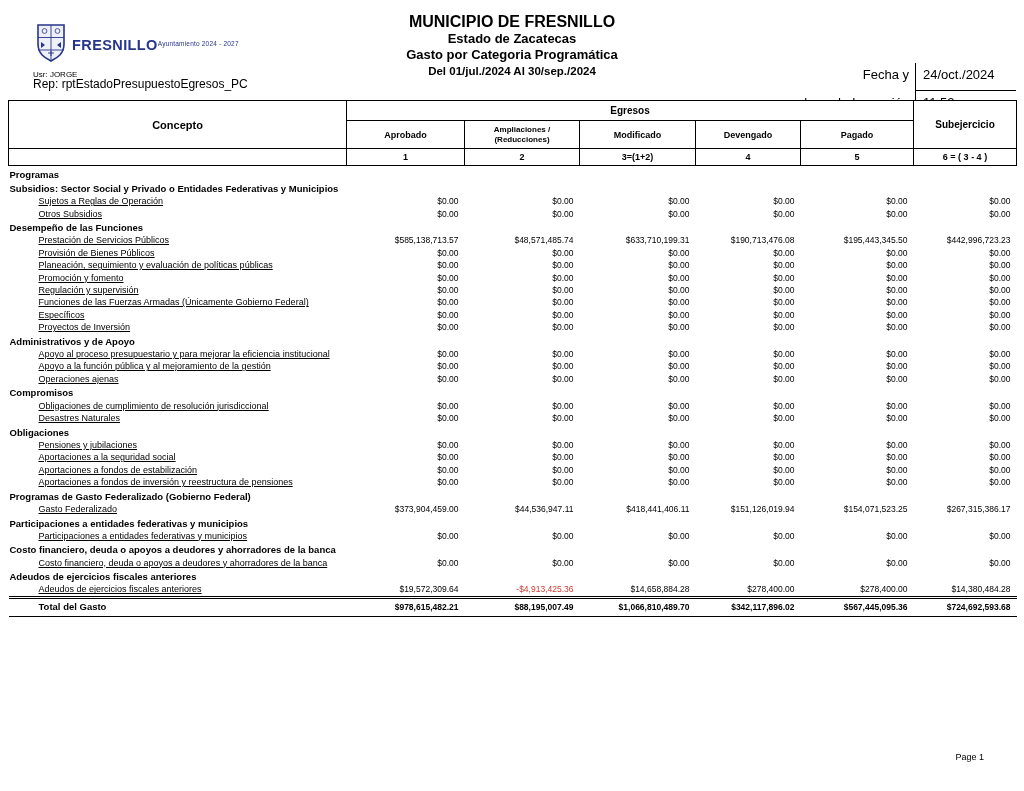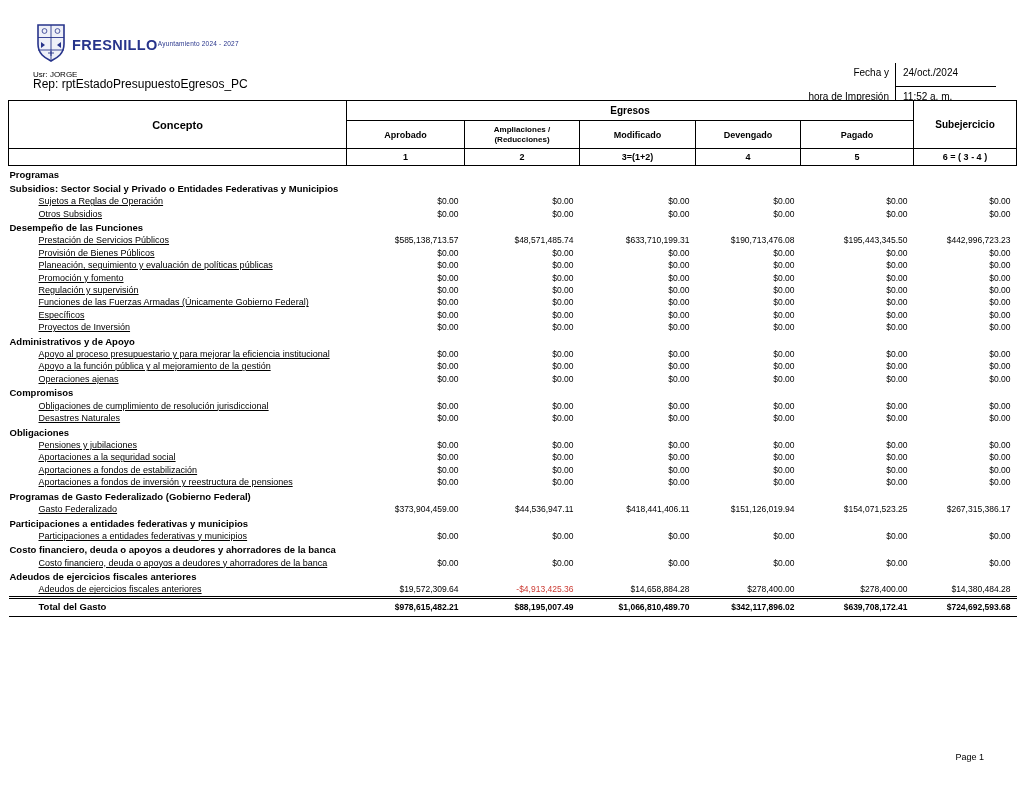--- a/index.html
+++ b/index.html
@@ -21,21 +21,21 @@
   .logo-sub{font-size:6.5px;color:var(--brand-blue);margin-top:2px;letter-spacing:0.2px;}
   .meta-usr{position:absolute;left:33px;top:70px;font-size:8px;}
   .meta-rep{position:absolute;left:33px;top:77px;font-size:12px;}
 
   .titles{position:absolute;top:12px;left:262px;width:500px;text-align:center;}
   .t1{font-size:16px;font-weight:bold;line-height:19px;}
   .t2{font-size:13px;font-weight:bold;line-height:15px;}
   .t3{font-size:13px;font-weight:bold;line-height:17px;}
   .t4{font-size:11.5px;font-weight:bold;line-height:16px;}
 
-  .printinfo{position:absolute;top:63px;right:28px;display:grid;grid-template-columns:auto 100px;font-size:10px;}
+  .printinfo{position:absolute;top:63px;right:8px;display:grid;grid-template-columns:auto 100px;font-size:13px;}
   .pi-label{text-align:right;padding:4px 6px 4px 0;border-right:1.2px solid #000;}
   .pi-value{padding:4px 0 8px 7px;}
   .pi-underline{border-bottom:1px solid #000;}
 
   
   table.report{position:absolute;top:100px;left:8px;width:1008px;border-collapse:collapse;table-layout:fixed;}
   thead th{border:1.5px solid #000;font-weight:bold;background:#fff;vertical-align:middle;text-align:center;}
   .th-egresos{font-size:10px;height:20px;}
   .th-concepto{font-size:11px;}
   .th-sub{font-size:10px;}
@@ -74,20 +74,26 @@
     </span>
     <span class="logo-texts">
       <span class="logo-name">FRESNILLO</span>
       <span class="logo-sub">Ayuntamiento 2024 - 2027</span>
     </span>
   </div>
 
   <div class="meta-usr">Usr: JORGE</div>
   <div class="meta-rep">Rep: rptEstadoPresupuestoEgresos_PC</div>
 
+  <div class="titles">
+    <div class="t1">MUNICIPIO DE FRESNILLO</div>
+    <div class="t2">Estado de Zacatecas</div>
+    <div class="t3">Gasto por Categoria Programática</div>
+    <div class="t4">Del 01/jul./2024 Al 30/sep./2024</div>
+  </div>
 
   <div class="printinfo">
     <div class="pi-label">Fecha y</div>
     <div class="pi-value pi-underline">24/oct./2024</div>
     <div class="pi-label">hora de Impresión</div>
     <div class="pi-value">11:52 a. m.</div>
   </div>
 
   <table class="report">
     <colgroup>
@@ -381,21 +387,21 @@
           <td class="value">$14,380,484.28</td>
         </tr>
       </tbody>
     <tfoot>
       <tr class="total-row">
         <td class="total-label">Total del Gasto</td>
         <td class="value">$978,615,482.21</td>
         <td class="value">$88,195,007.49</td>
         <td class="value">$1,066,810,489.70</td>
         <td class="value">$342,117,896.02</td>
-        <td class="value">$639,708,172.41</td>
+        <td class="value">$567,445,095.36</td>
         <td class="value">$724,692,593.68</td>
       </tr>
     </tfoot>
   </table>
 
   <div class="page-number">Page 1</div>
 
 </div>
 
 </body></html>

